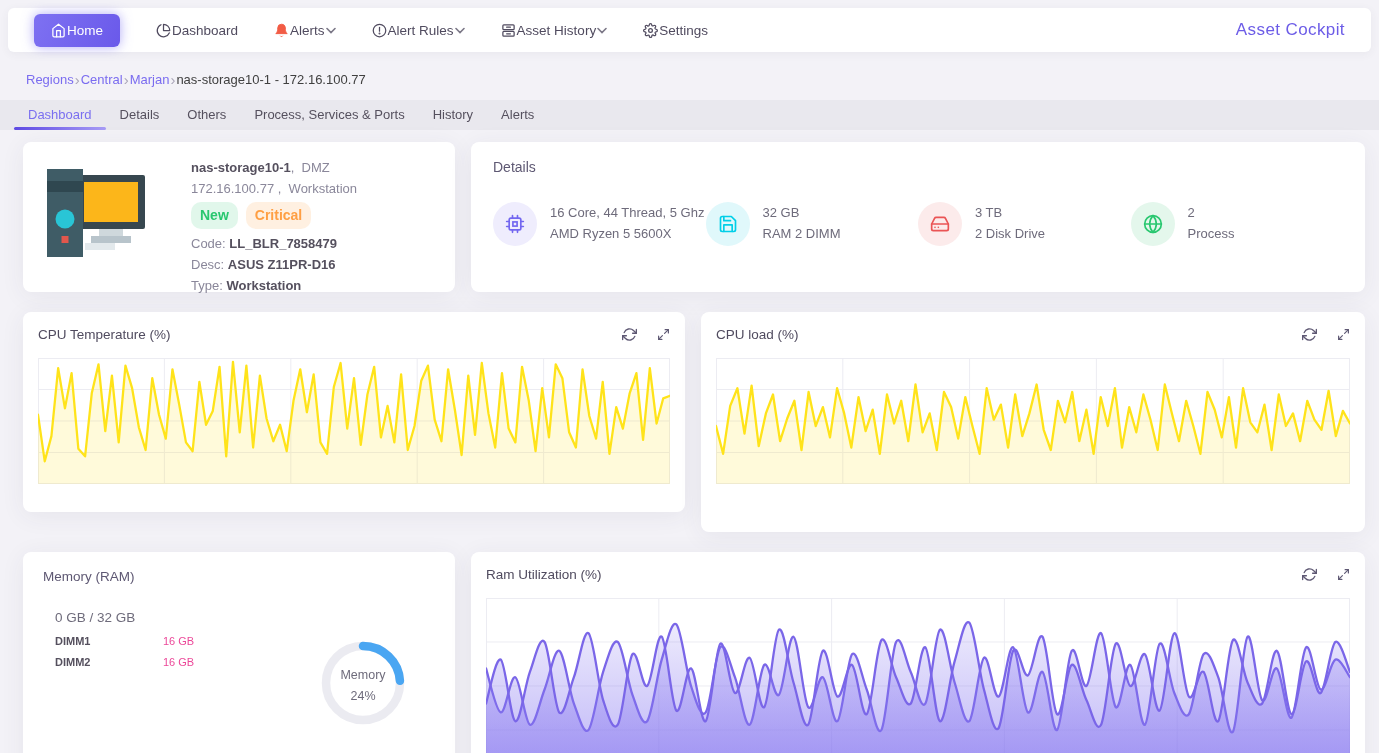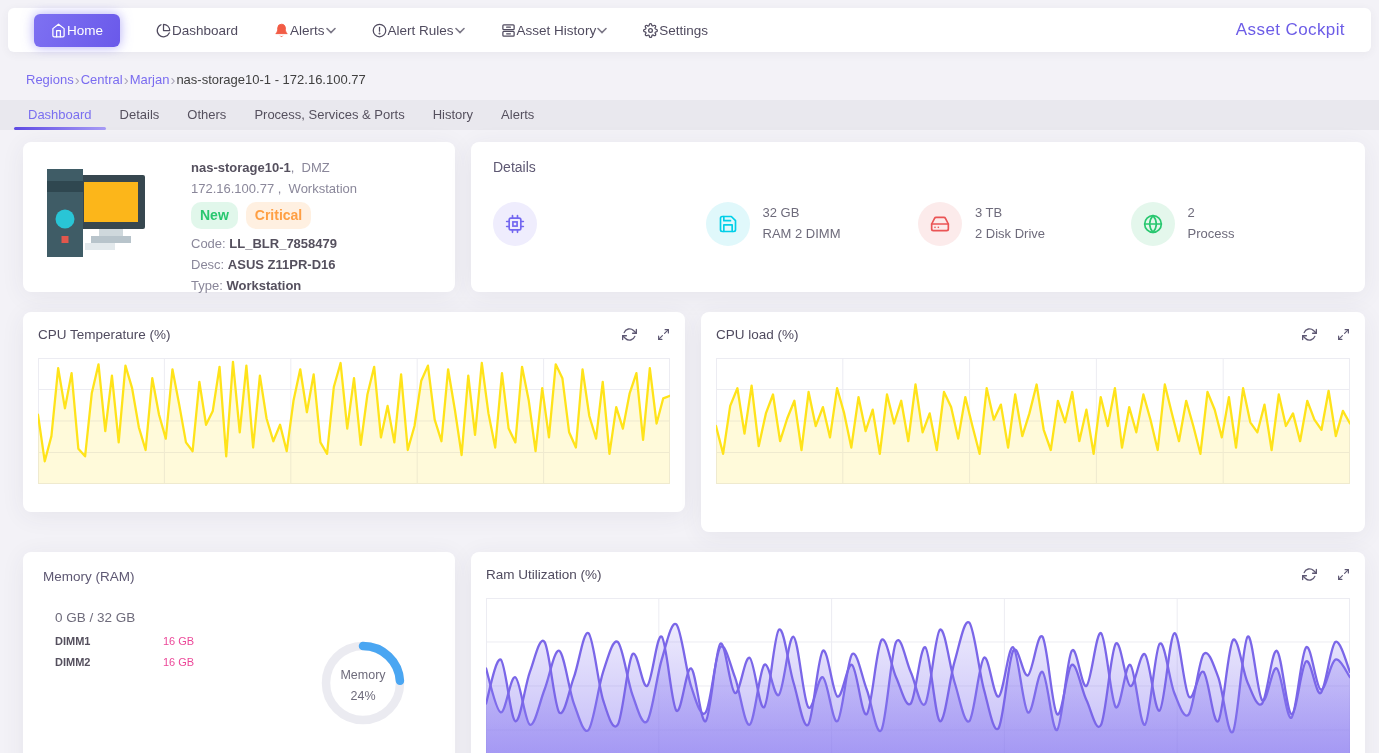--- a/index.html
+++ b/index.html
@@ -202,20 +202,24 @@
                 <rect x="9.5" y="9.5" width="5" height="5"></rect>
                 <line x1="9" y1="2" x2="9" y2="5"></line>
                 <line x1="15" y1="2" x2="15" y2="5"></line>
                 <line x1="9" y1="19" x2="9" y2="22"></line>
                 <line x1="15" y1="19" x2="15" y2="22"></line>
                 <line x1="2" y1="9" x2="5" y2="9"></line>
                 <line x1="2" y1="15" x2="5" y2="15"></line>
                 <line x1="19" y1="9" x2="22" y2="9"></line>
                 <line x1="19" y1="15" x2="22" y2="15"></line>
               </svg>
+          </div>
+          <div class="detail-text">
+            <div>16 Core, 44 Thread, 5 Ghz</div>
+            <div>AMD Ryzen 5 5600X</div>
           </div>
         </div>
         <div class="detail-item">
           <div class="dot-circle" style="background:#e0f8fb; color:#00cfe8;">
             <svg width="20" height="20" viewBox="0 0 24 24" fill="none" stroke="currentColor" stroke-width="2" stroke-linecap="round" stroke-linejoin="round">
                 <path d="M19 21H5a2 2 0 0 1-2-2V5a2 2 0 0 1 2-2h11l5 5v11a2 2 0 0 1-2 2z"></path>
                 <polyline points="17 21 17 13 7 13 7 21"></polyline>
                 <polyline points="7 3 7 8 15 8"></polyline>
               </svg>
           </div>

